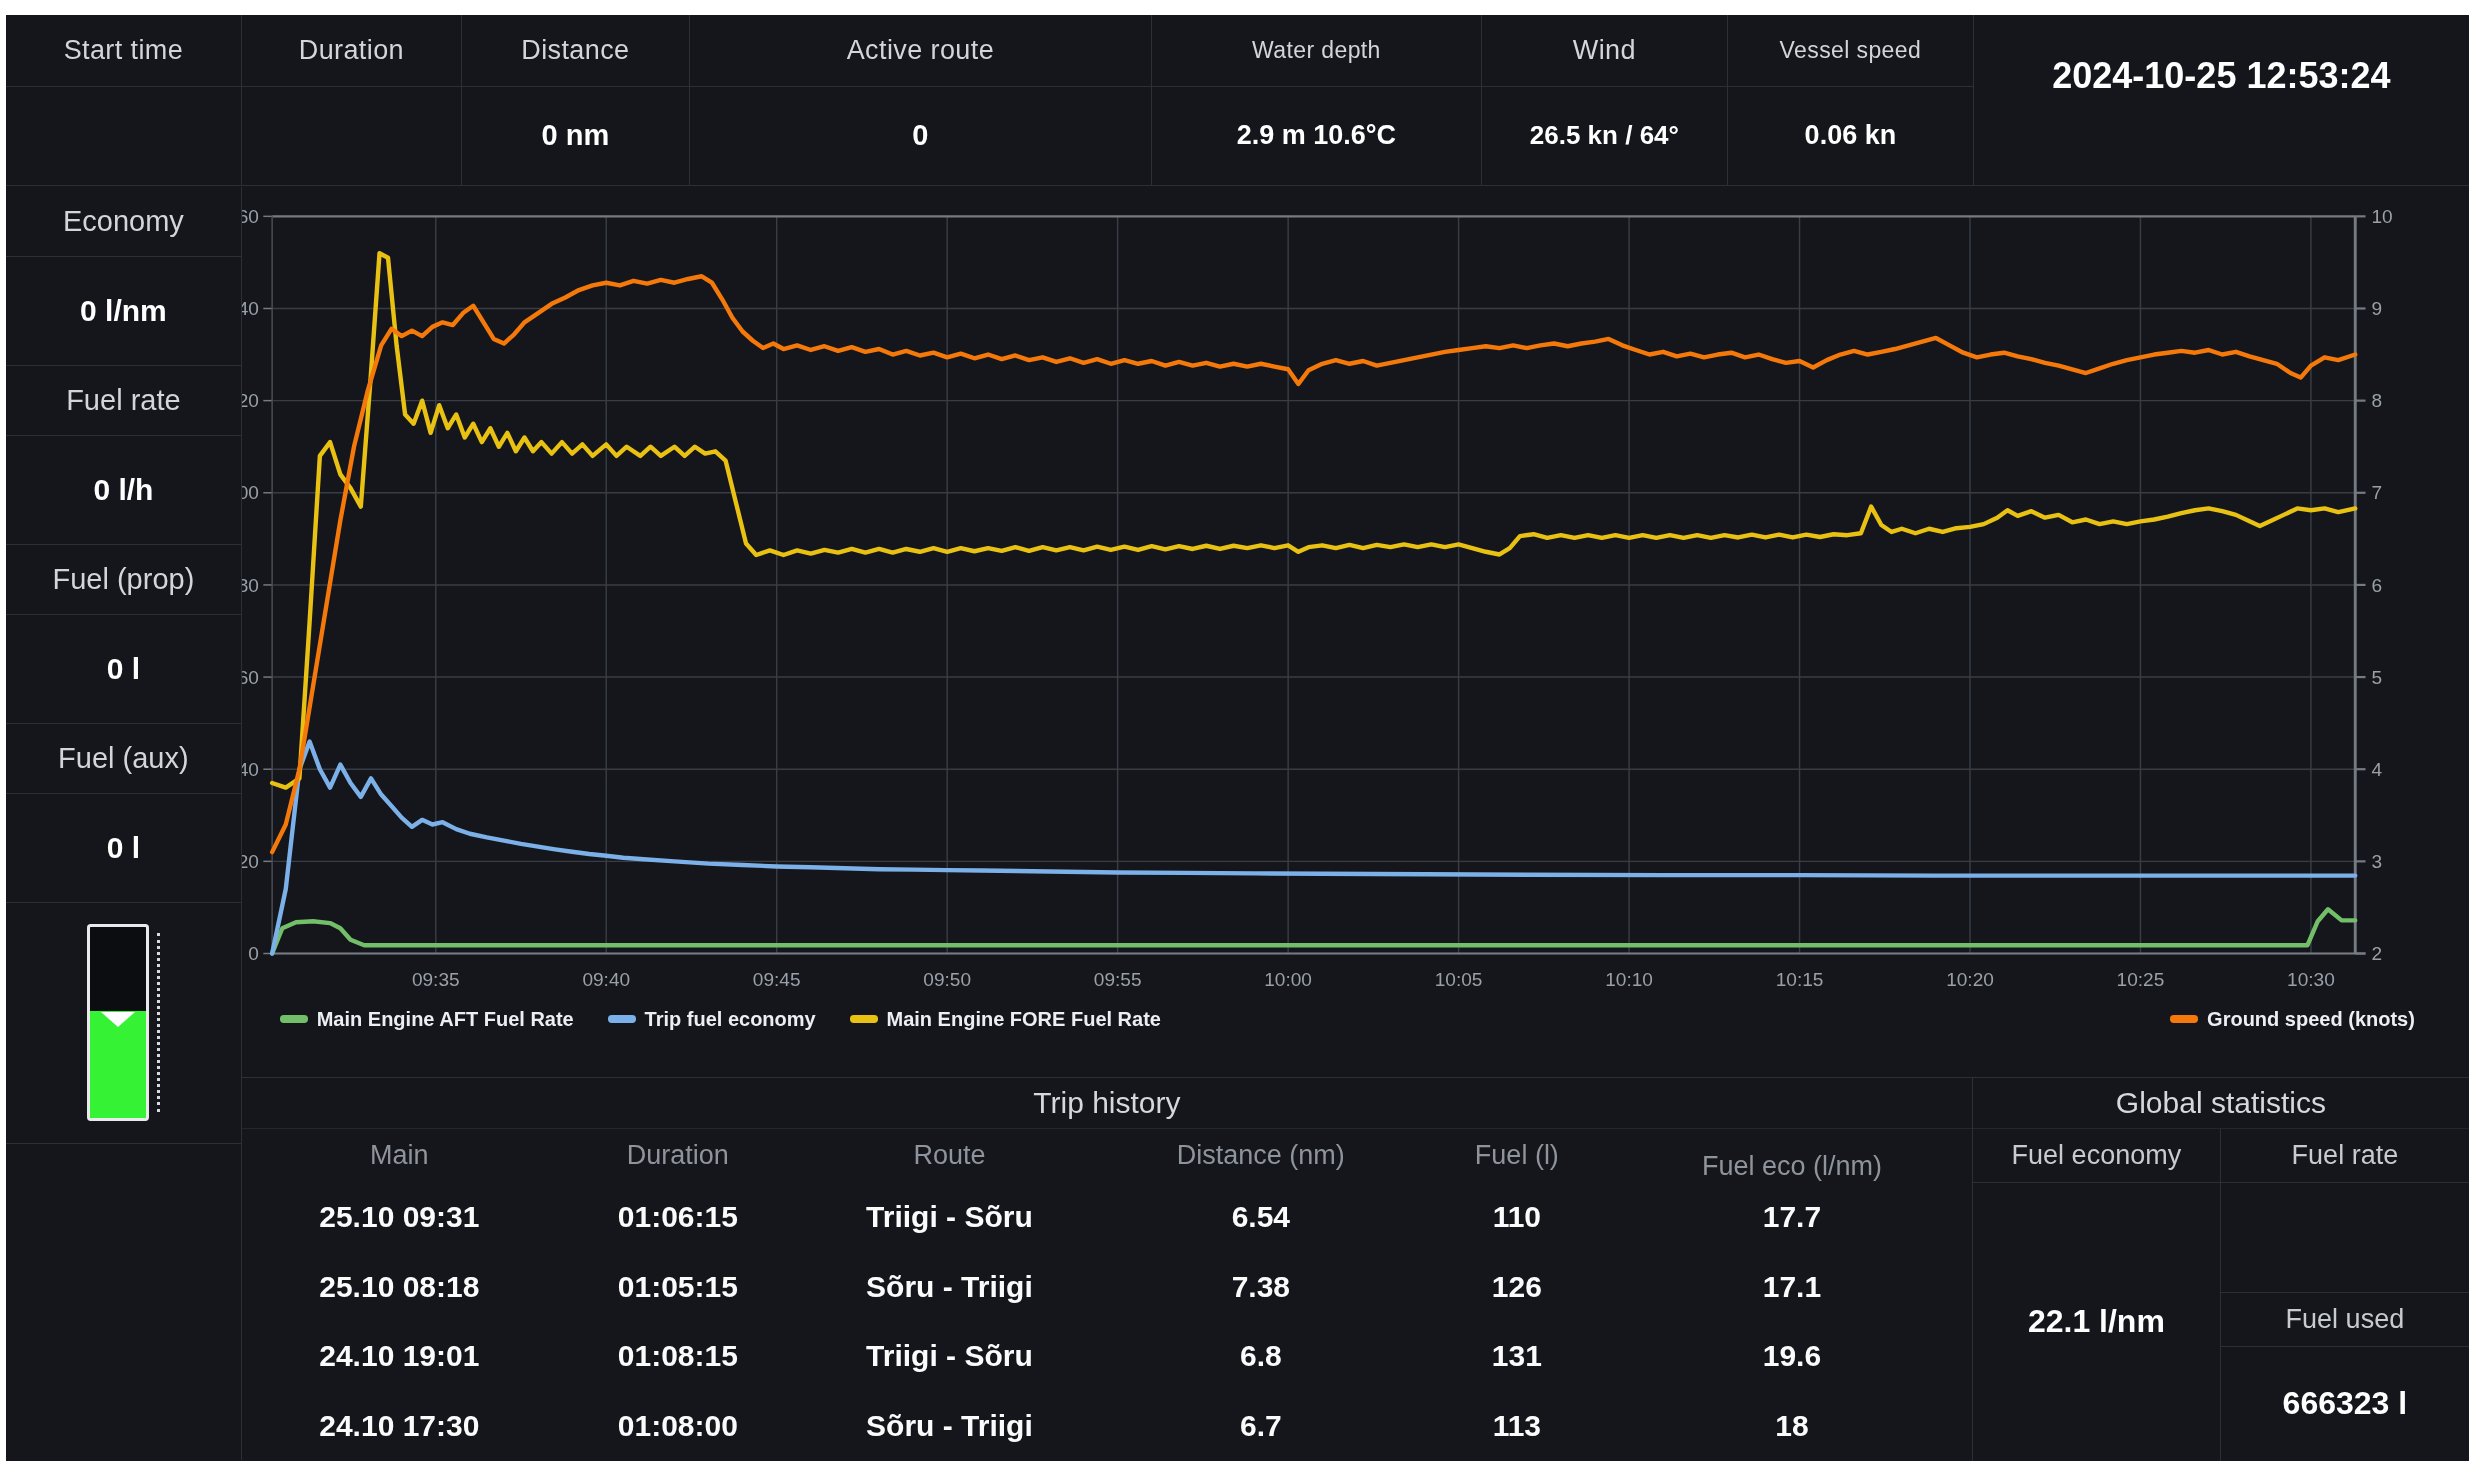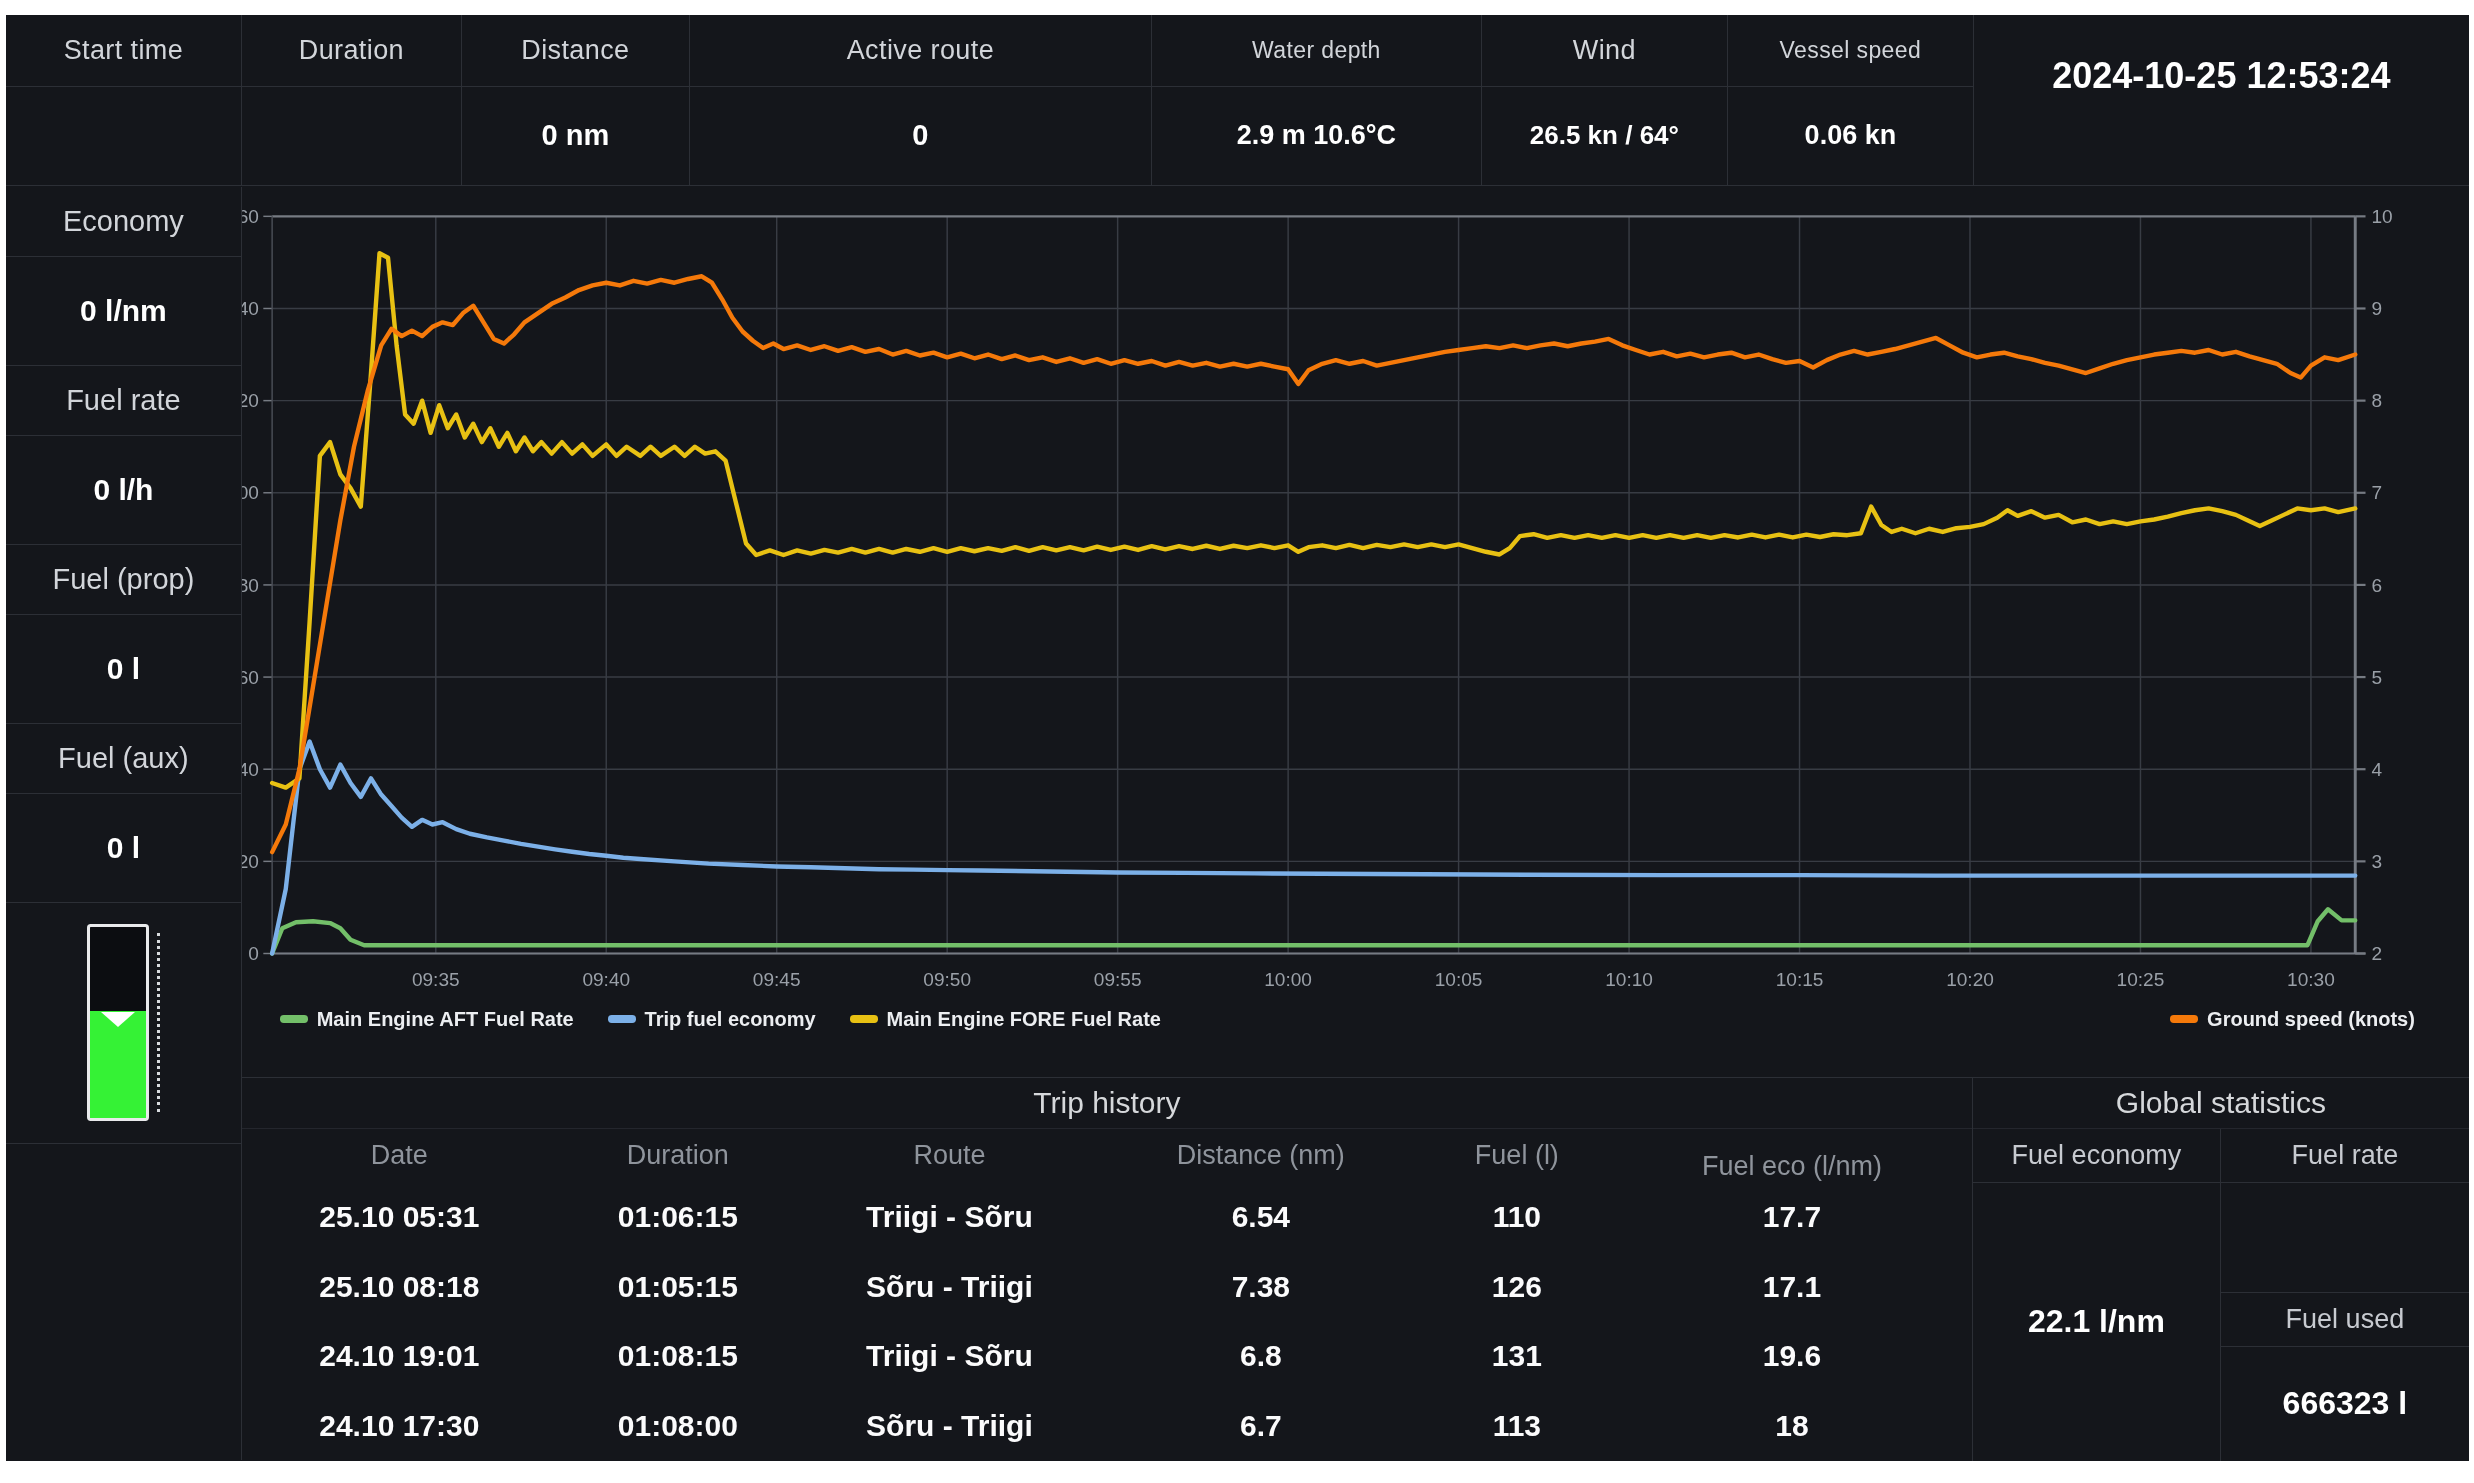--- a/index.html
+++ b/index.html
@@ -217,30 +217,30 @@
           <span class="legend-swatch" style="background: rgb(245, 121, 10);"></span>
           <span class="legend-label">Ground speed (knots)</span>
         </div>
       </div>
   </div>
 
   <div class="bottom">
     <div class="trips">
       <div class="section-title">Trip history</div>
       <div class="trips-header" id="trips-header">
-          <div class="t-cell" style="width: 18.2%;">Date</div>
+          <div class="t-cell" style="width: 18.2%;">Main</div>
           <div class="t-cell" style="width: 14%;">Duration</div>
           <div class="t-cell" style="width: 17.4%;">Route</div>
           <div class="t-cell" style="width: 18.6%;">Distance (nm)</div>
           <div class="t-cell" style="width: 11%;">Fuel (l)</div>
           <div class="t-cell" style="width: 20.8%; margin-top: 21px;">Fuel eco (l/nm)</div>
         </div>
       <div class="trips-body" id="trips-body">
           <div class="trip-row">
-            <div class="t-cell" style="width: 18.2%;">25.10 05:31</div>
+            <div class="t-cell" style="width: 18.2%;">25.10 09:31</div>
             <div class="t-cell" style="width: 14%;">01:06:15</div>
             <div class="t-cell" style="width: 17.4%;">Triigi - Sõru</div>
             <div class="t-cell" style="width: 18.6%;">6.54</div>
             <div class="t-cell" style="width: 11%;">110</div>
             <div class="t-cell" style="width: 20.8%;">17.7</div>
           </div>
           <div class="trip-row">
             <div class="t-cell" style="width: 18.2%;">25.10 08:18</div>
             <div class="t-cell" style="width: 14%;">01:05:15</div>
             <div class="t-cell" style="width: 17.4%;">Sõru - Triigi</div>

